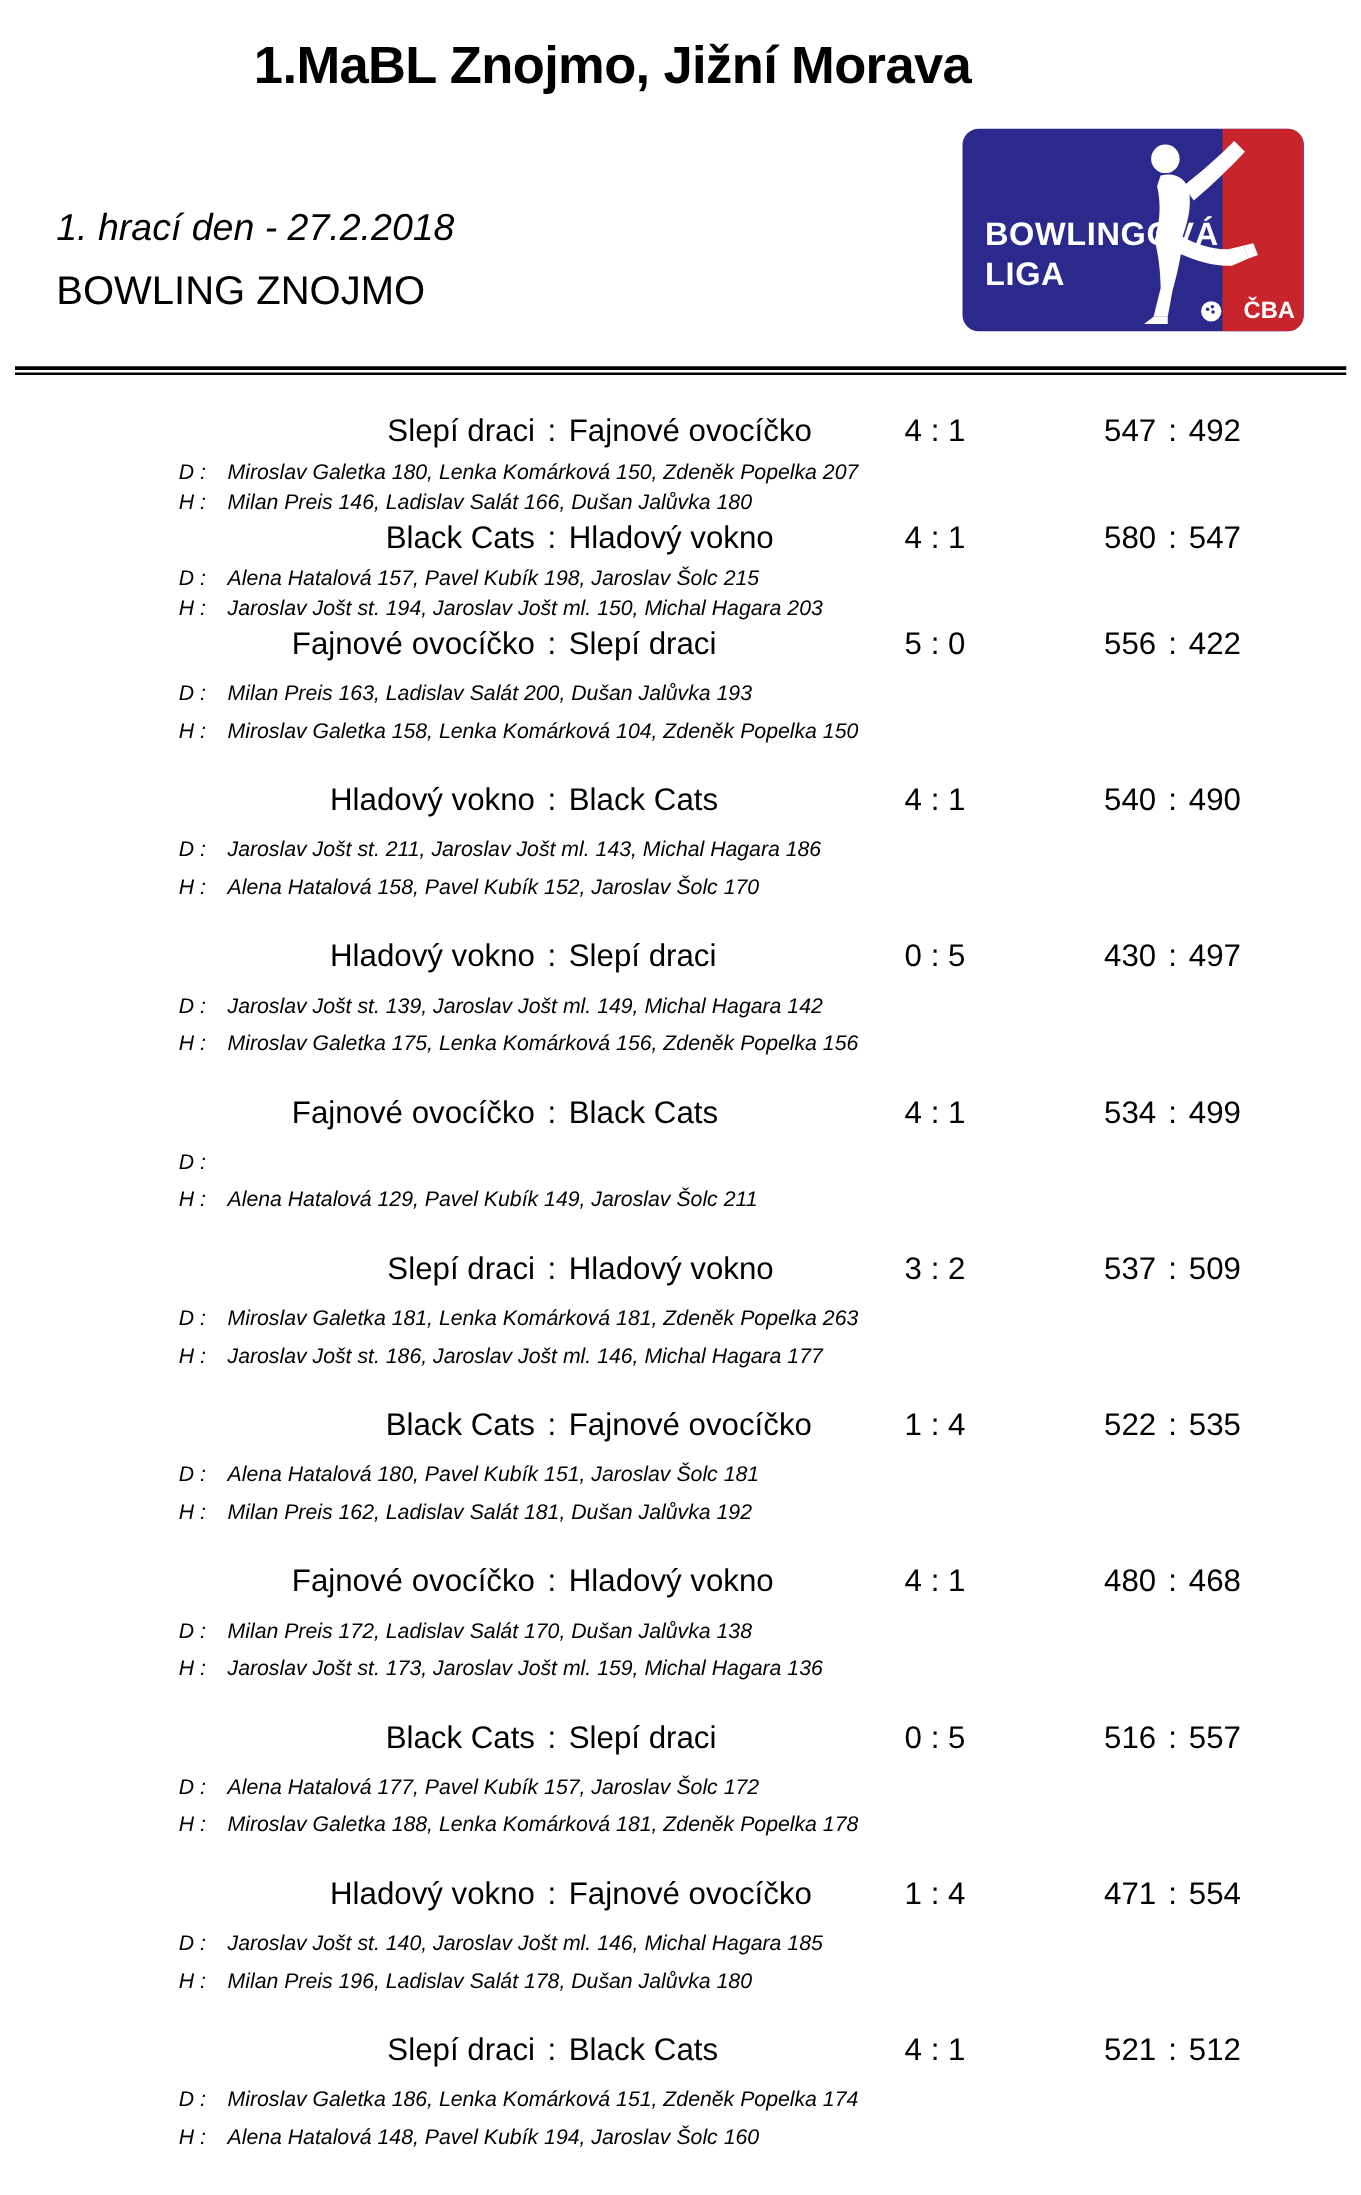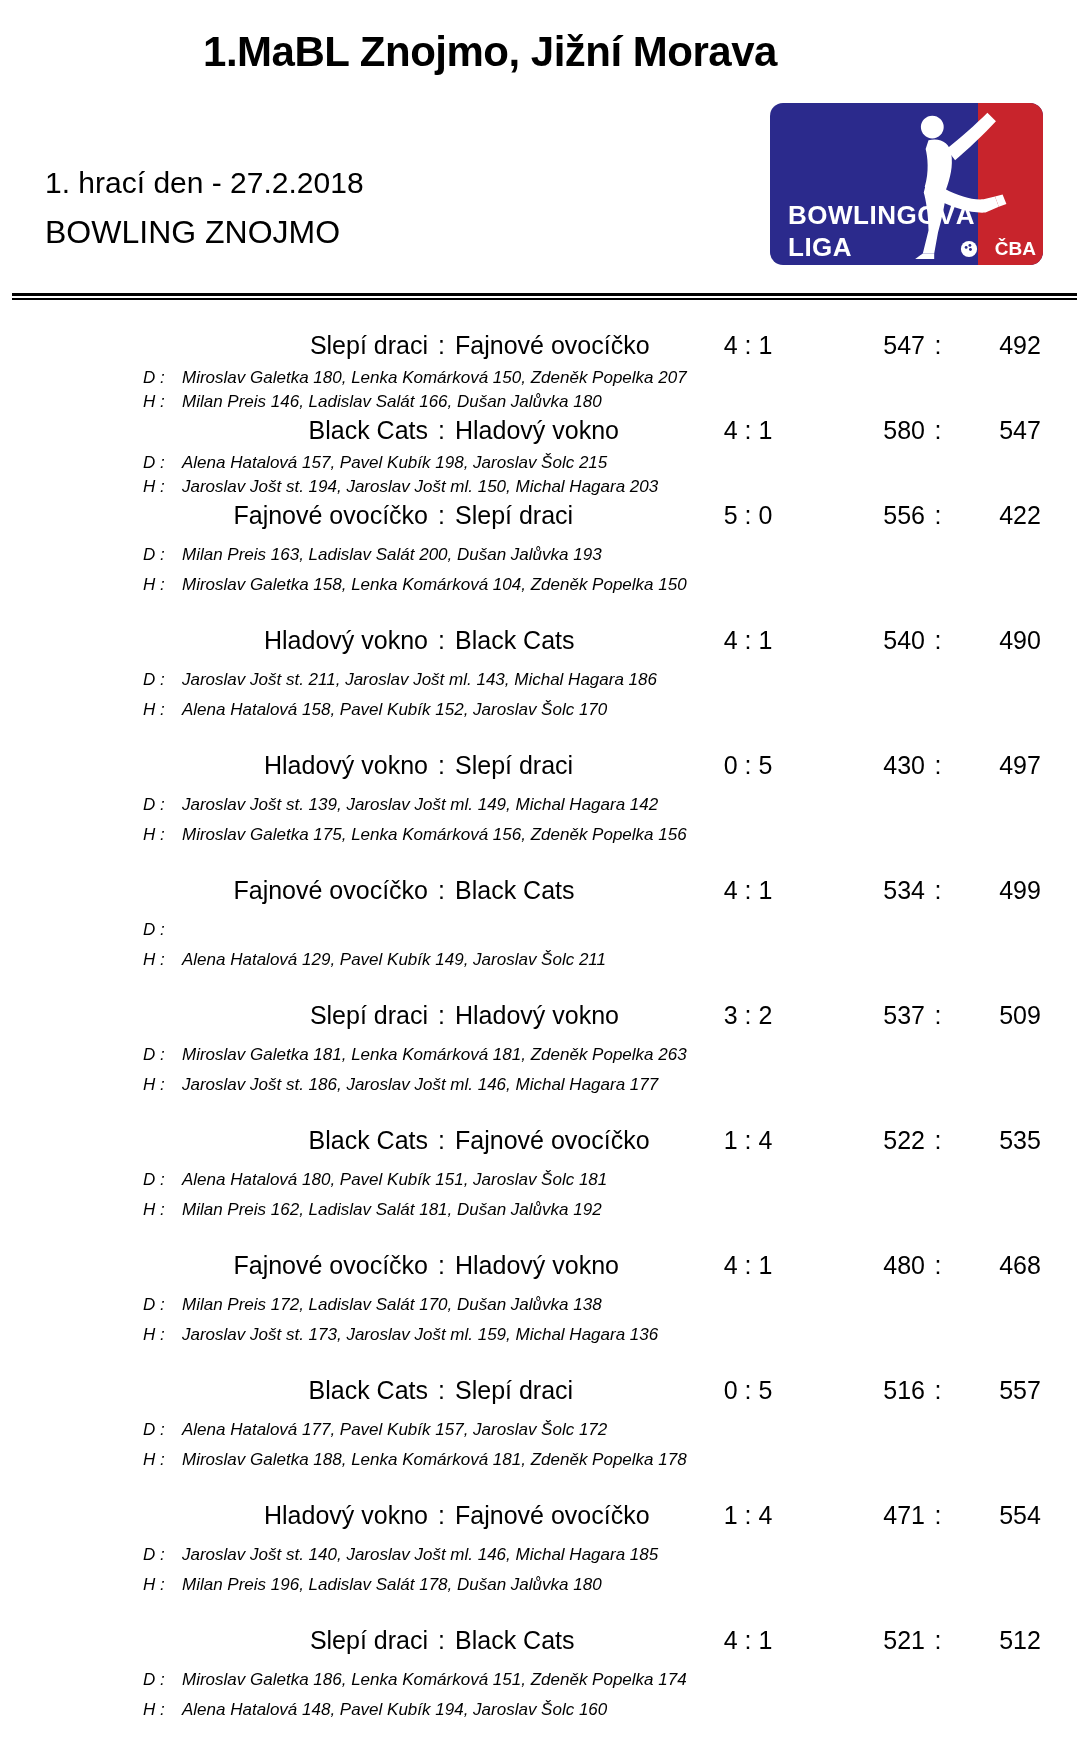--- a/index.html
+++ b/index.html
@@ -2,49 +2,49 @@
 <html style="--logo-blue: #2b2a8c; --logo-red: #c8242c;"><head>
 <meta charset="utf-8">
 <style>
   html,body{margin:0;padding:0;background:#fff;}
   body{font-family:"Liberation Sans","DejaVu Sans",sans-serif;color:#000;}
   .page{position:relative;width:1089px;height:1756px;background:#fff;overflow:hidden;padding-left:16px;}
 
   
   .title{position:absolute;top:28px;left:0;width:980px;margin:0;text-align:center;
          font-size:42px;font-weight:bold;letter-spacing:-0.5px;}
-  .day{position:absolute;top:166px;left:45px;font-size:30px;}
+  .day{position:absolute;top:166px;left:45px;font-size:30px;font-style:italic;}
   .venue{position:absolute;top:214px;left:45px;font-size:32px;}
 
   
   .logo{position:absolute;left:770px;top:103px;width:273px;height:162px;
         background:var(--logo-blue,#2b2a8c);border-radius:13px;overflow:hidden;}
   .logo-red{position:absolute;right:0;top:0;width:65px;height:100%;background:var(--logo-red,#c8242c);}
   .bowler{position:absolute;left:126px;top:6px;width:122px;height:152px;}
-  .logo-text{position:absolute;left:18px;top:96px;color:#fff;font-weight:bold;
+  .logo-text{position:absolute;left:18px;top:68px;color:#fff;font-weight:bold;
              font-size:26px;line-height:32px;letter-spacing:0.5px;}
   .cba{position:absolute;right:7px;bottom:5px;display:flex;align-items:center;gap:17px;
        color:#fff;font-weight:bold;font-size:19px;}
   .ball-icon{width:18px;height:18px;display:block;}
 
   
   .double-rule{position:absolute;top:293px;left:12px;width:1065px;height:2px;
                border-top:3px solid #000;border-bottom:2px solid #000;}
 
   
   #matches{position:absolute;top:330px;left:0;width:1089px;}
   .match{margin-bottom:29px;}
   .match-header{display:flex;font-size:25px;line-height:30px;margin-bottom:14px;white-space:nowrap;}
   .t-home{width:428px;text-align:right;}
   .t-colon{width:27px;text-align:center;}
   .t-away{width:249px;text-align:left;}
   .t-points{width:88px;text-align:center;}
   .p-home{width:133px;text-align:right;}
   .p-colon{width:26px;text-align:center;}
-  .p-away{flex:1;text-align:center;}
+  .p-away{flex:1;text-align:left;}
   .player-line{display:flex;font-style:italic;font-size:17px;line-height:22px;white-space:nowrap;}
   .player-line + .player-line{margin-top:8px;}
   .pl-label{margin-left:143px;width:39px;}
   .pl-players{flex:1;}
   
   .match:nth-child(-n+2){margin-bottom:2px;}
   .match:nth-child(-n+2) .match-header{margin-bottom:7px;}
   .match:nth-child(-n+2) .player-line + .player-line{margin-top:2px;}
 </style>
 </head>

